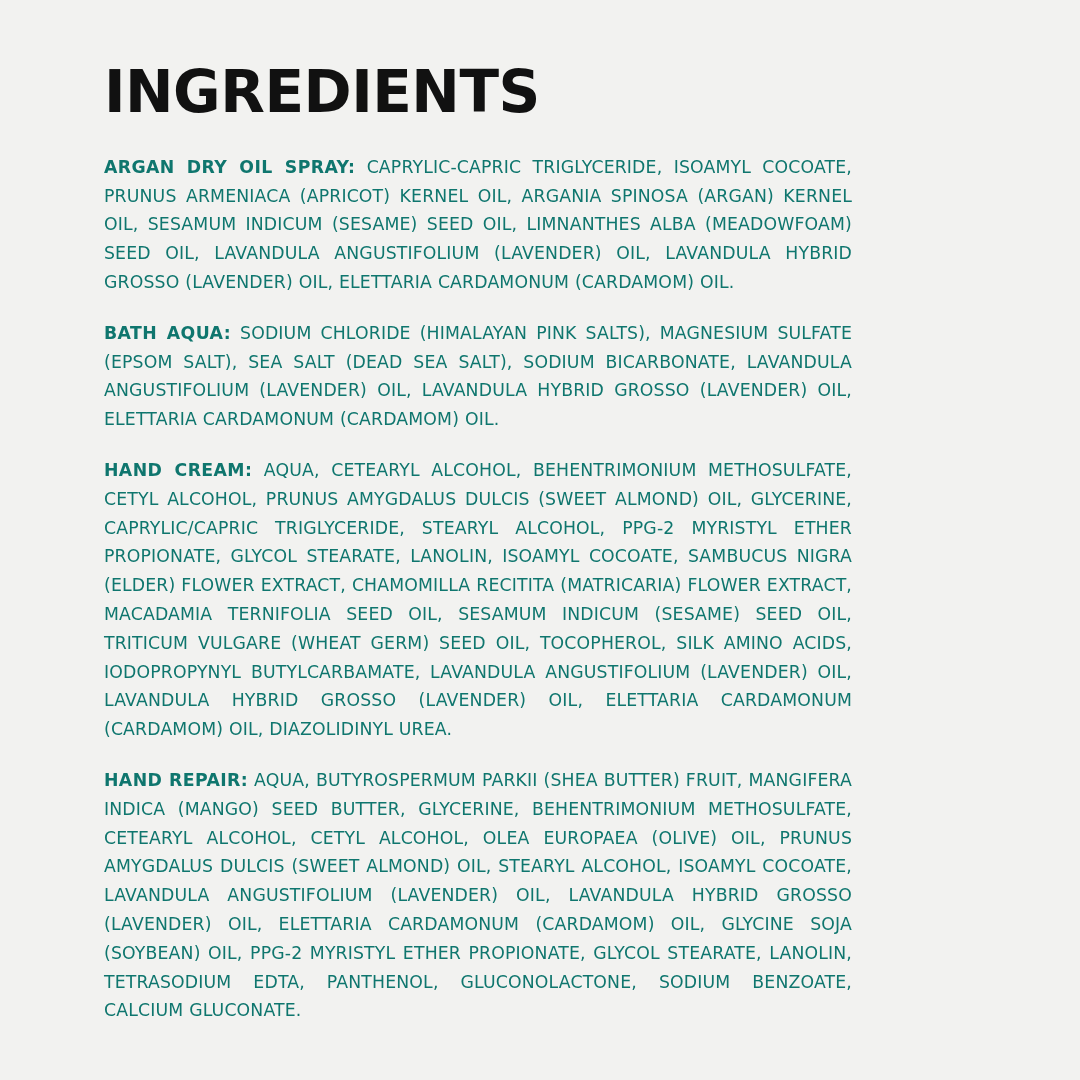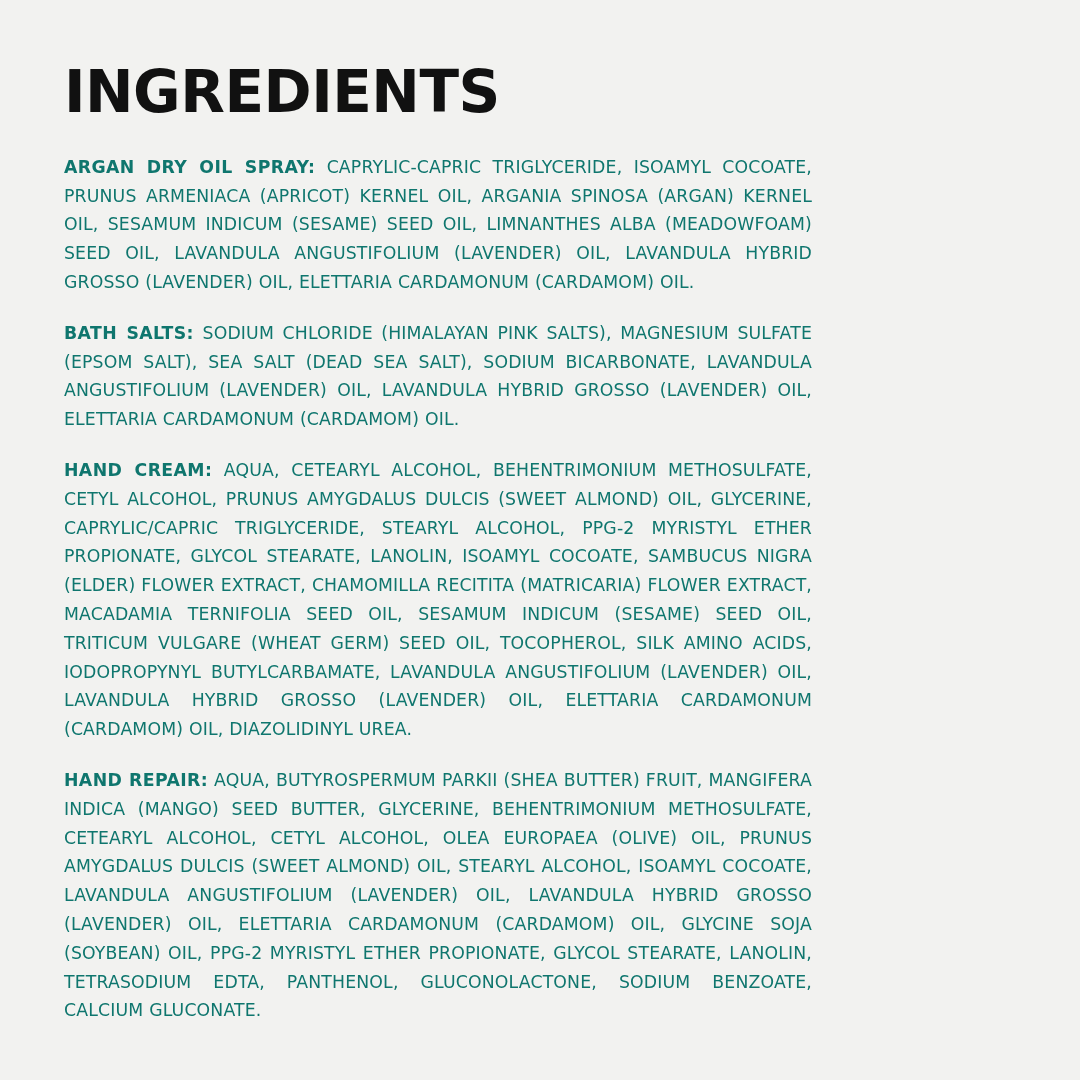--- a/index.html
+++ b/index.html
@@ -13,20 +13,21 @@
     font-family: "DejaVu Sans", sans-serif;
     color: #1a1a1a;
     overflow: hidden;
   }
   .page {
     box-sizing: border-box;
     width: 876px;
     height: 1080px;
     padding: 62px 64px 40px 64px;
     background: #f2f2f0;
+    margin-left: 40px;
   }
   .title {
     font-size: 58px;
     font-weight: bold;
     letter-spacing: -0.5px;
     line-height: 1.05;
     margin: 0 0 30px 0;
     color: #111111;
     font-family: "DejaVu Sans", sans-serif;
   }
@@ -58,21 +59,21 @@
 
 <div class="page">
 
   <h1 class="title">INGREDIENTS</h1>
 
   <div class="section">
     <p class="body-text"><span class="label">ARGAN DRY OIL SPRAY:</span><span class="ingredients"> CAPRYLIC-CAPRIC TRIGLYCERIDE, ISOAMYL COCOATE, PRUNUS ARMENIACA (APRICOT) KERNEL OIL, ARGANIA SPINOSA (ARGAN) KERNEL OIL, SESAMUM INDICUM (SESAME) SEED OIL, LIMNANTHES ALBA (MEADOWFOAM) SEED OIL, LAVANDULA ANGUSTIFOLIUM (LAVENDER) OIL, LAVANDULA HYBRID GROSSO (LAVENDER) OIL, ELETTARIA CARDAMONUM (CARDAMOM) OIL.</span></p>
   </div>
 
   <div class="section">
-    <p class="body-text"><span class="label">BATH SALTS:</span><span class="ingredients"> SODIUM CHLORIDE (HIMALAYAN PINK SALTS), MAGNESIUM SULFATE (EPSOM SALT), SEA SALT (DEAD SEA SALT), SODIUM BICARBONATE, LAVANDULA ANGUSTIFOLIUM (LAVENDER) OIL, LAVANDULA HYBRID GROSSO (LAVENDER) OIL, ELETTARIA CARDAMONUM (CARDAMOM) OIL.</span></p>
+    <p class="body-text"><span class="label">BATH AQUA:</span><span class="ingredients"> SODIUM CHLORIDE (HIMALAYAN PINK SALTS), MAGNESIUM SULFATE (EPSOM SALT), SEA SALT (DEAD SEA SALT), SODIUM BICARBONATE, LAVANDULA ANGUSTIFOLIUM (LAVENDER) OIL, LAVANDULA HYBRID GROSSO (LAVENDER) OIL, ELETTARIA CARDAMONUM (CARDAMOM) OIL.</span></p>
   </div>
 
   <div class="section">
     <p class="body-text"><span class="label">HAND CREAM:</span><span class="ingredients"> AQUA, CETEARYL ALCOHOL, BEHENTRIMONIUM METHOSULFATE, CETYL ALCOHOL, PRUNUS AMYGDALUS DULCIS (SWEET ALMOND) OIL, GLYCERINE, CAPRYLIC/CAPRIC TRIGLYCERIDE, STEARYL ALCOHOL, PPG-2 MYRISTYL ETHER PROPIONATE, GLYCOL STEARATE, LANOLIN, ISOAMYL COCOATE, SAMBUCUS NIGRA (ELDER) FLOWER EXTRACT, CHAMOMILLA RECITITA (MATRICARIA) FLOWER EXTRACT, MACADAMIA TERNIFOLIA SEED OIL, SESAMUM INDICUM (SESAME) SEED OIL, TRITICUM VULGARE (WHEAT GERM) SEED OIL, TOCOPHEROL, SILK AMINO ACIDS, IODOPROPYNYL BUTYLCARBAMATE, LAVANDULA ANGUSTIFOLIUM (LAVENDER) OIL, LAVANDULA HYBRID GROSSO (LAVENDER) OIL, ELETTARIA CARDAMONUM (CARDAMOM) OIL, DIAZOLIDINYL UREA.</span></p>
   </div>
 
   <div class="section">
     <p class="body-text"><span class="label">HAND REPAIR:</span><span class="ingredients"> AQUA, BUTYROSPERMUM PARKII (SHEA BUTTER) FRUIT, MANGIFERA INDICA (MANGO) SEED BUTTER, GLYCERINE, BEHENTRIMONIUM METHOSULFATE, CETEARYL ALCOHOL, CETYL ALCOHOL, OLEA EUROPAEA (OLIVE) OIL, PRUNUS AMYGDALUS DULCIS (SWEET ALMOND) OIL, STEARYL ALCOHOL, ISOAMYL COCOATE, LAVANDULA ANGUSTIFOLIUM (LAVENDER) OIL, LAVANDULA HYBRID GROSSO (LAVENDER) OIL, ELETTARIA CARDAMONUM (CARDAMOM) OIL, GLYCINE SOJA (SOYBEAN) OIL, PPG-2 MYRISTYL ETHER PROPIONATE, GLYCOL STEARATE, LANOLIN, TETRASODIUM EDTA, PANTHENOL, GLUCONOLACTONE, SODIUM BENZOATE, CALCIUM GLUCONATE.</span></p>
   </div>
 

